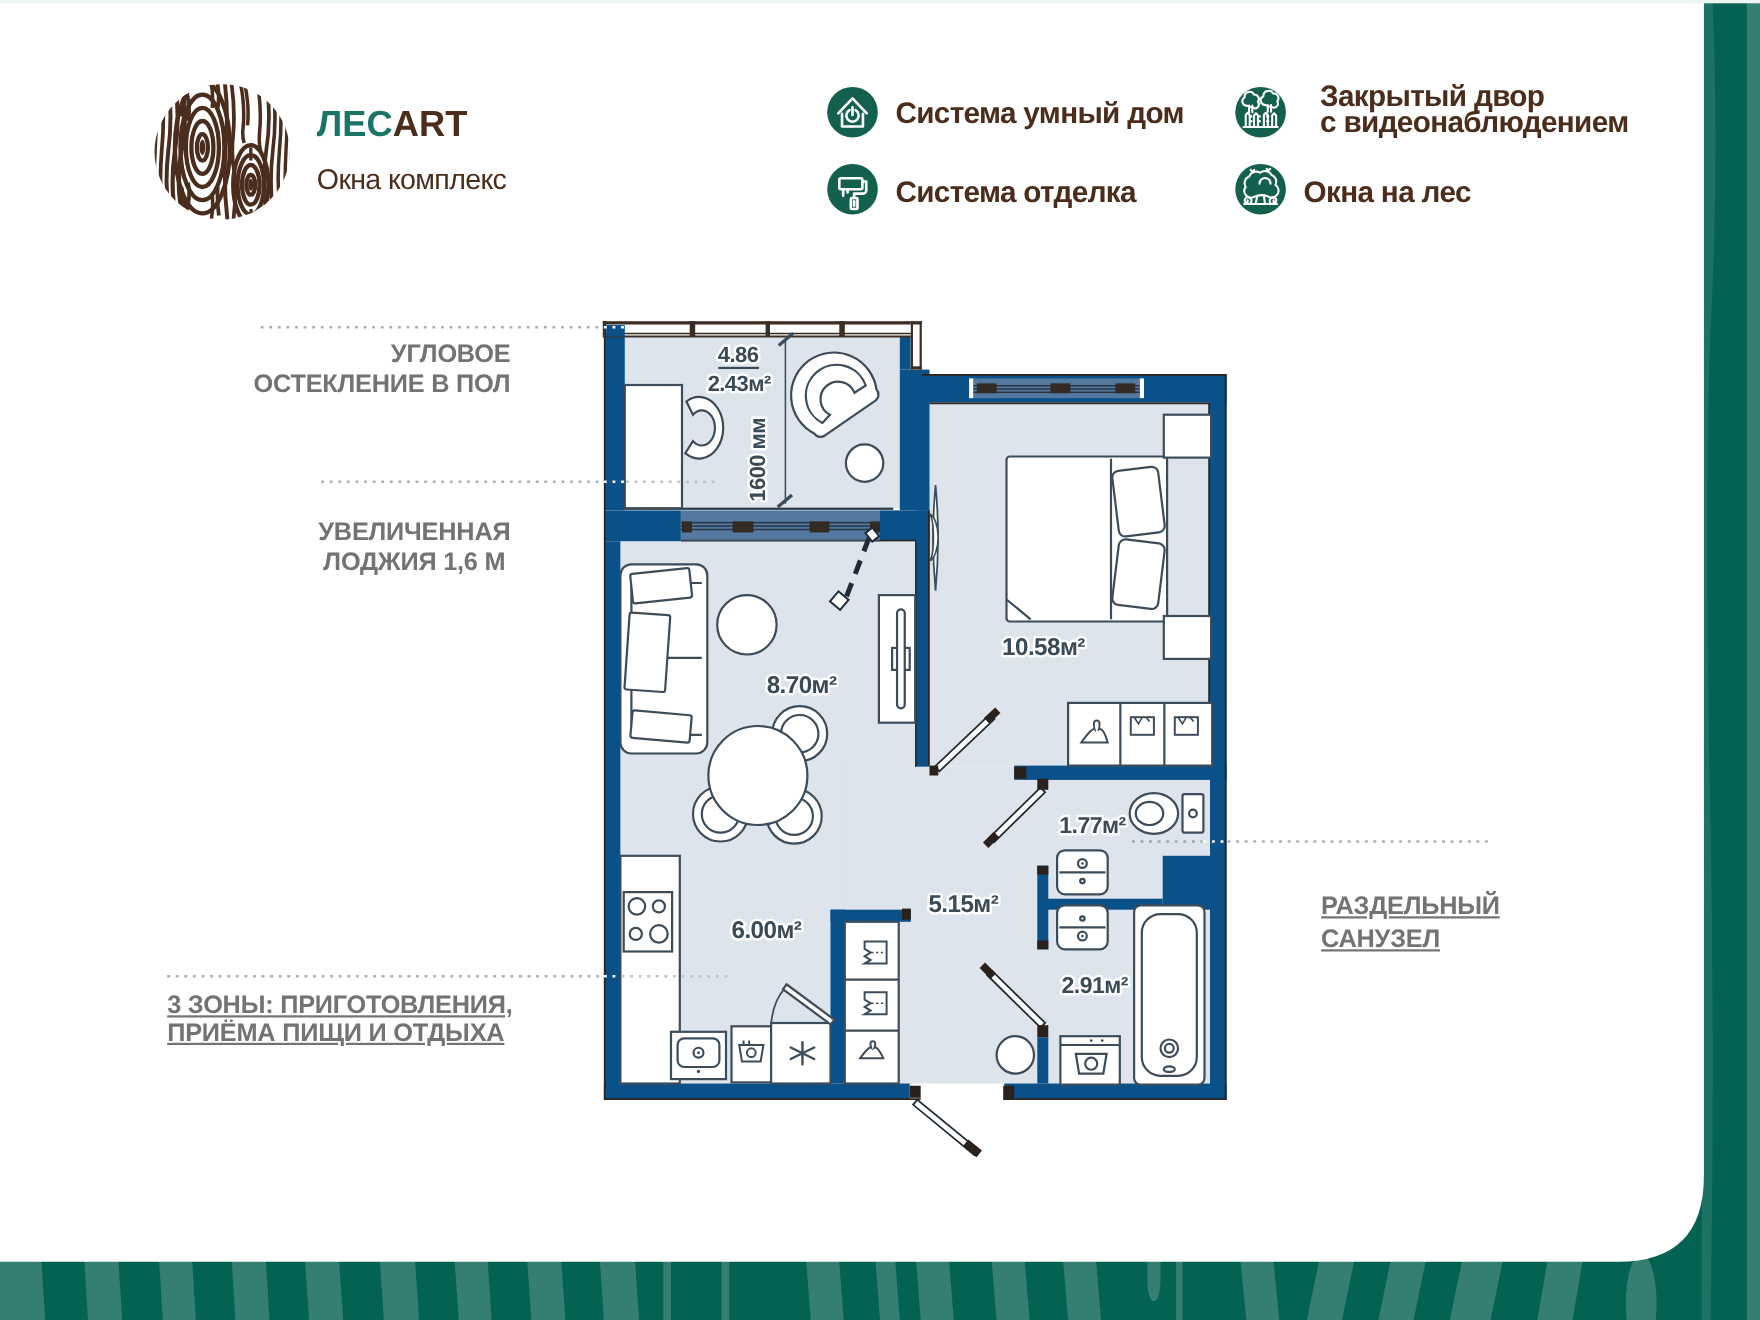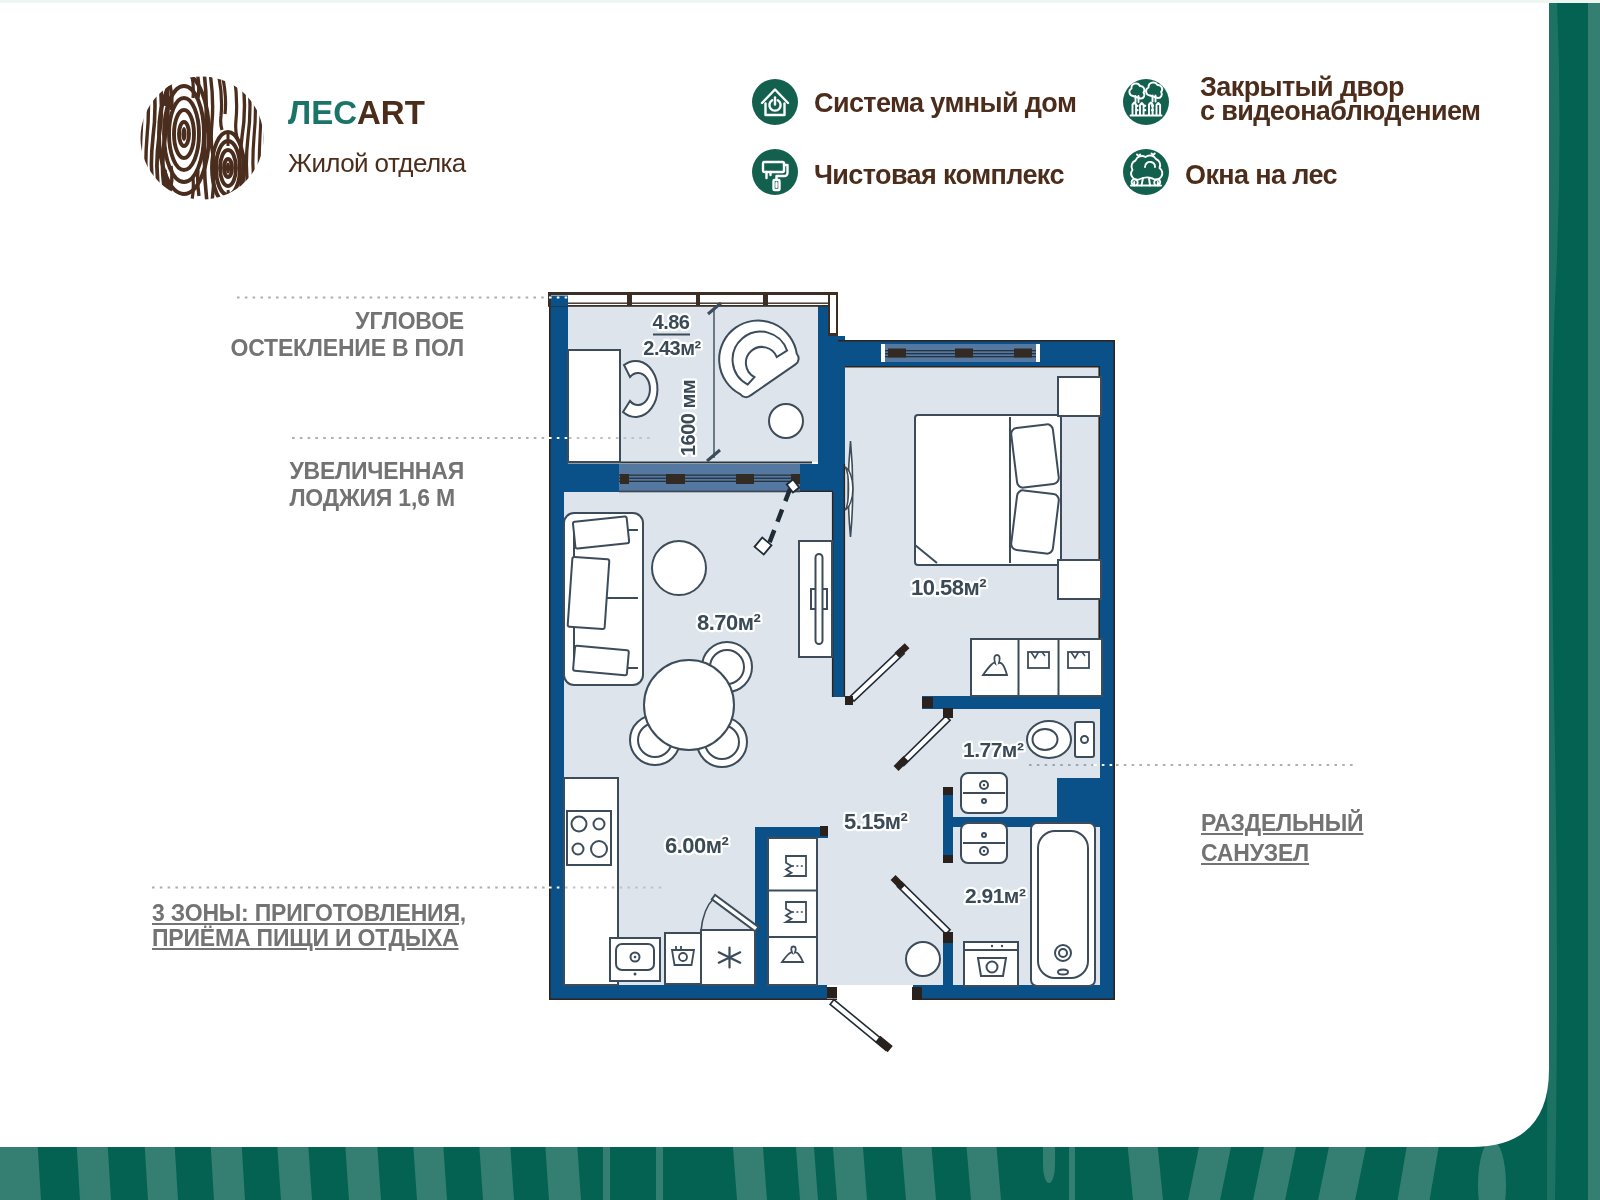--- a/index.html
+++ b/index.html
@@ -79,21 +79,21 @@
   <path d="M55,104 q1,12 -1,22 M55,24 q1,-12 -1,-22" stroke-width="3.2"></path>
   <path d="M90,116 q1,6 0,12 M90,72 q0,-6 0,-12" stroke-width="3"></path>
   <path d="M104,-2 q5,35 0,65 q-5,35 2,67" stroke-width="3.4"></path>
   <path d="M110,-2 q4,35 0,65 q-4,35 2,67" stroke-width="3.3"></path>
   <path d="M116,-2 q3,35 0,65 q-3,35 2,67" stroke-width="3.2"></path>
   <path d="M122,-2 q2,35 0,65 q-2,35 1,67" stroke-width="3.1"></path>
   <path d="M127,-2 q1,35 0,65 q-1,35 0,67" stroke-width="3.0"></path>
   </g>
   </svg>
 <div class="abs" style="left:288px;top:94px;font-weight:bold;font-size:33px;letter-spacing:0px;color:#4c2d1c;"><span style="color:#1b7468">ЛЕС</span>ART</div>
-<div class="abs" style="left:288px;top:148px;font-size:26px;letter-spacing:-0.6px;color:#4c2d1c;">Жилой отделка</div>
+<div class="abs" style="left:288px;top:148px;font-size:26px;letter-spacing:-0.6px;color:#4c2d1c;">Окна комплекс</div>
 
 <svg class="abs" style="left:751px;top:78px" width="48" height="48" viewBox="-24 -24 48 48">
   <circle cx="0" cy="0" r="23" fill="#14604f"></circle>
   <g fill="none" stroke="#ffffff" stroke-width="2.4" stroke-linecap="round" stroke-linejoin="round">
     <path d="M-13,1 L0,-12.5 L13,1"></path>
     <path d="M-9.5,1.5 V13 H9.5 V1.5"></path>
     <path d="M-2.8,-1.8 a5.6,5.6 0 1 0 5.6,0"></path>
     <path d="M0,-4.5 V2.5"></path>
   </g>
 </svg>
@@ -128,21 +128,21 @@
     <path d="M-15,13.5 h30"></path>
     <path d="M-3,6 l-1.5,7.5 M3,6 l1,7.5"></path>
     <path d="M-6,7 a6,6 0 0 1 -7.5,-9 a6.5,6.5 0 0 1 3,-9.5 a7,7 0 0 1 10,-3.5 a7,7 0 0 1 10.5,2 a6.5,6.5 0 0 1 3.5,9 a6,6 0 0 1 -7,10.5 q-6,-2.5 -12.5,0.5 z"></path>
     <path d="M-1,-5 a5,5 0 0 1 6,-5 a5,5 0 0 1 4,5"></path>
     <path d="M-14,8.5 a3.2,3.2 0 1 1 4.5,4.5 m-2.5,0.2 a3.2,3.2 0 0 1 -2,-4.7 M-11.8,10 v3.5"></path>
     <path d="M13.8,8.5 a3.2,3.2 0 1 0 -4.3,4.7 m2.2,0 a3.2,3.2 0 0 0 2.1,-4.7 M11.8,10 v3.5"></path>
     <path d="M-9,-17.5 l1.6,1.6 l1.6,-1.6 M5.5,-18.5 l1.6,1.6 l1.6,-1.6"></path>
   </g>
 </svg>
 <div class="hdr" style="left:814px;top:88px;">Система умный дом</div>
-<div class="hdr" style="left:814px;top:160px;">Чистовая комплекс</div>
+<div class="hdr" style="left:814px;top:160px;">Система отделка</div>
 <div class="hdr" style="left:1200px;top:75px;line-height:24px;">Закрытый двор<br>с видеонаблюдением</div>
 <div class="hdr" style="left:1185px;top:160px;text-align:right;">Окна на лес</div>
 
 <svg class="abs" style="left:0;top:0" width="1600" height="1200" viewBox="0 0 1600 1200">
 
   <g fill="#dde4ec">
     <rect x="568" y="306" width="250" height="156"></rect>
     <rect x="564" y="492" width="268" height="493"></rect>
     <rect x="838" y="366" width="262" height="331"></rect>
     <rect x="768" y="697" width="332" height="288"></rect>
@@ -390,15 +390,15 @@
     <text x="911" y="595">10.58м²</text>
     <text x="665" y="853">6.00м²</text>
     <text x="844" y="829">5.15м²</text>
     <text x="963" y="757" font-size="21px">1.77м²</text>
     <text x="965" y="903" font-size="21px">2.91м²</text>
     <text x="695" y="418" text-anchor="middle" transform="rotate(-90 695 418)" font-size="20px">1600 мм</text>
   </g>
 </svg>
 
 <div class="lbl" style="right:1136px;top:308px;text-align:right;">УГЛОВОЕ<br>ОСТЕКЛЕНИЕ В ПОЛ</div>
-<div class="lbl" style="right:1136px;top:458px;text-align:left;">УВЕЛИЧЕННАЯ<br>ЛОДЖИЯ 1,6 М</div>
+<div class="lbl" style="right:1136px;top:470px;text-align:center;">УВЕЛИЧЕННАЯ<br>ЛОДЖИЯ 1,6 М</div>
 <div class="lbl" style="left:152px;top:901px;line-height:25px;text-decoration:underline;">3 ЗОНЫ: ПРИГОТОВЛЕНИЯ,<br>ПРИЁМА ПИЩИ И ОТДЫХА</div>
 <div class="lbl" style="left:1201px;top:808px;line-height:30px;text-decoration:underline;">РАЗДЕЛЬНЫЙ<br>САНУЗЕЛ</div>
 
 </body></html>

